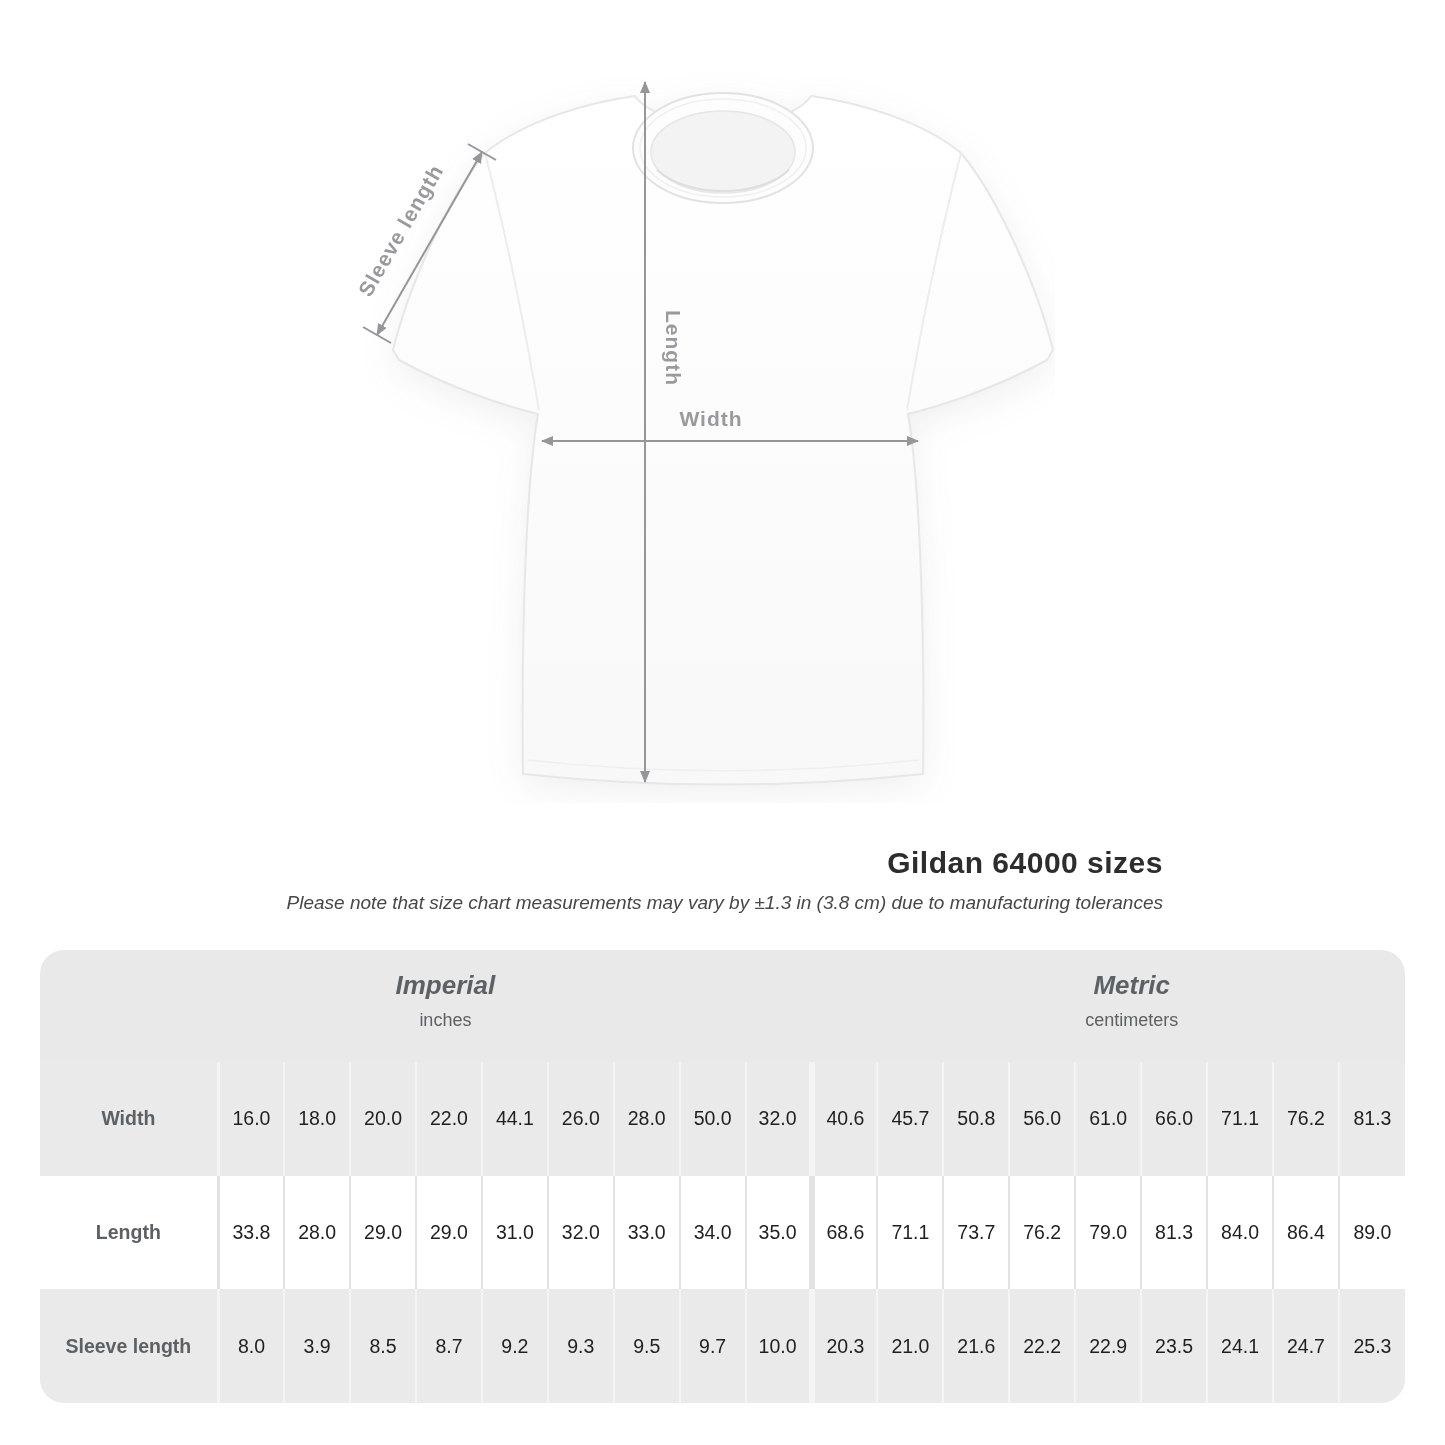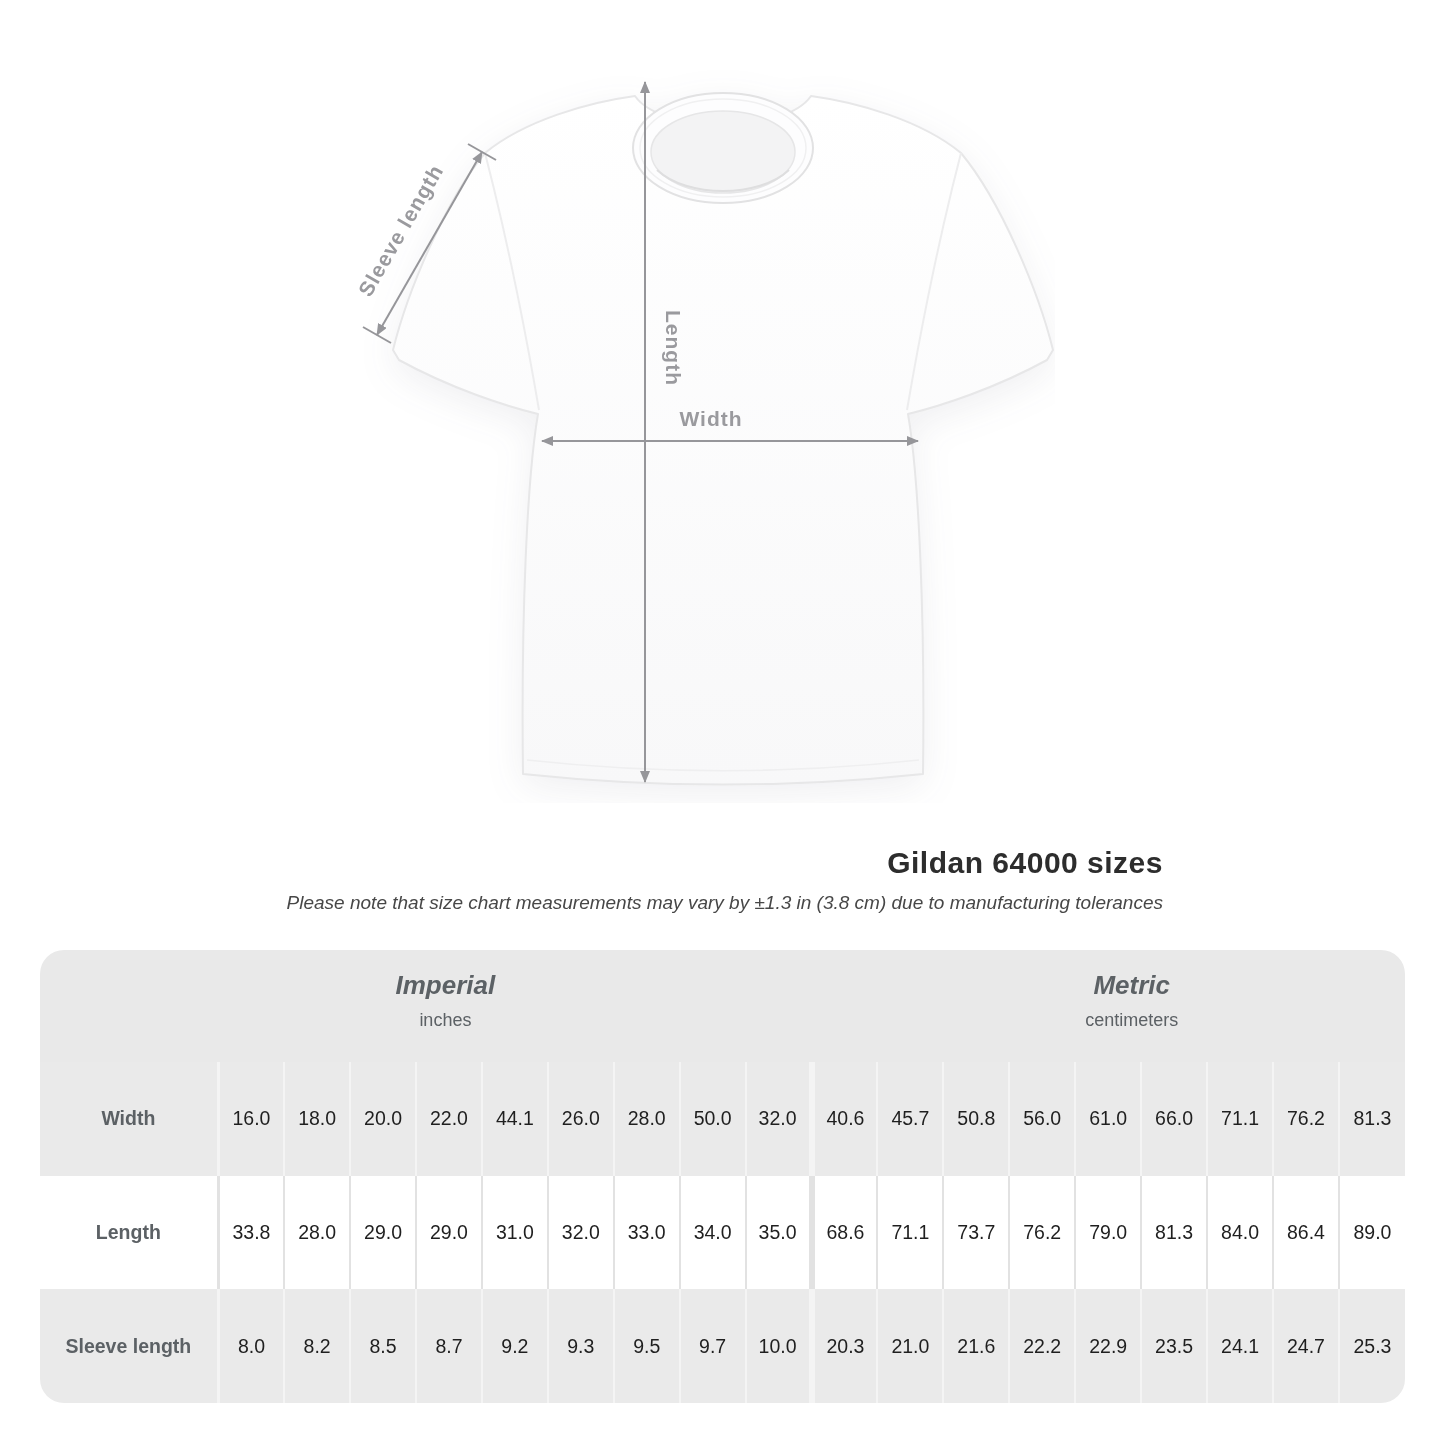--- a/index.html
+++ b/index.html
@@ -159,21 +159,21 @@
           <td>76.2</td>
           <td>79.0</td>
           <td>81.3</td>
           <td>84.0</td>
           <td>86.4</td>
           <td>89.0</td>
         </tr>
       <tr class="shade">
         <td class="label-cell">Sleeve length</td>
       <td class="first-data">8.0</td>
-          <td>8.2</td>
+          <td>3.9</td>
           <td>8.5</td>
           <td>8.7</td>
           <td>9.2</td>
           <td>9.3</td>
           <td>9.5</td>
           <td>9.7</td>
           <td>10.0</td>
           <td class="group-start">20.3</td>
           <td>21.0</td>
           <td>21.6</td>

